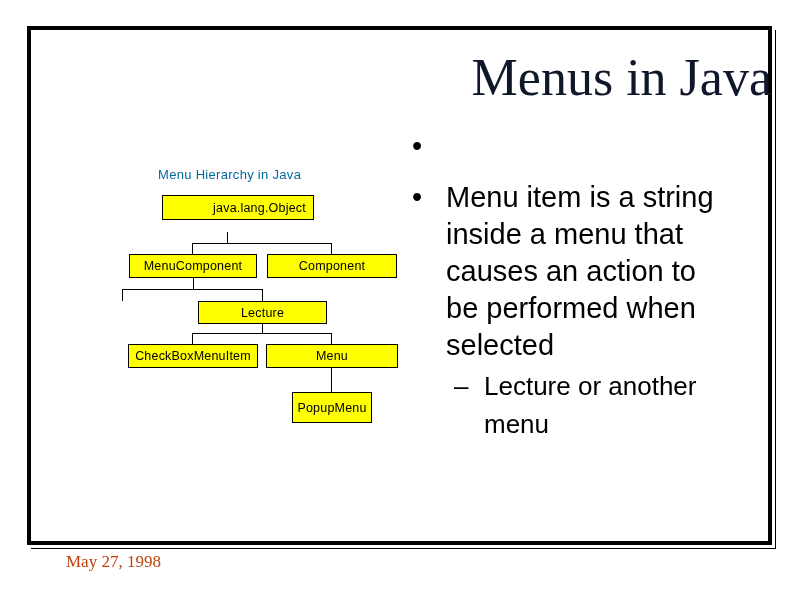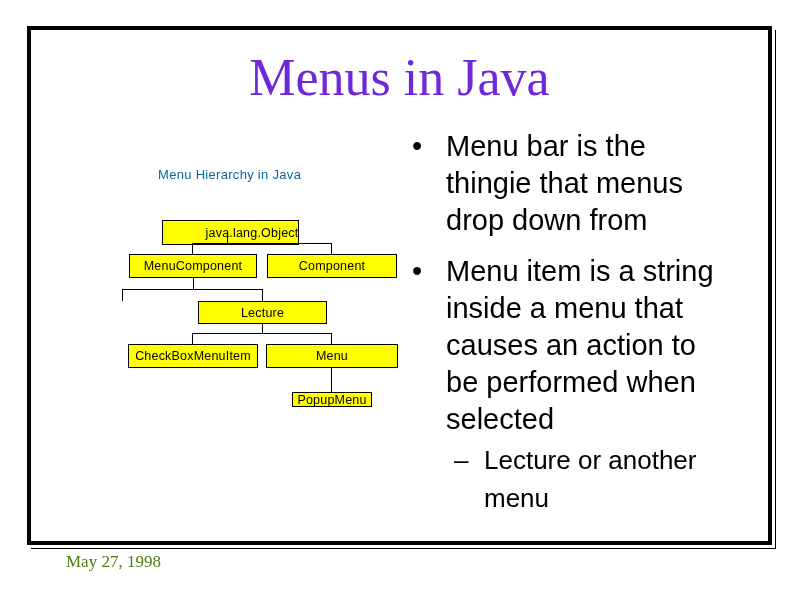--- a/index.html
+++ b/index.html
@@ -17,25 +17,25 @@
     width: 745px; height: 519px;
     box-sizing: border-box;
     border: 4px solid #000000;
     background: #ffffff;
     box-shadow: 3px 3px 0 #ffffff, 4px 4px 0 #000000;
   }
   .page-title {
     position: absolute;
     left: 27px; top: 52px;
     width: 745px;
-    text-align: center;
+    text-align: right;
     font-family: "Liberation Serif", serif;
     font-size: 52px;
     line-height: 1.0;
-    color: #6d28d9;
+    color: #0f172a;
     white-space: pre;
   }
   .hierarchy-caption {
     position: absolute;
     left: 158px; top: 167px;
     font-size: 13px;
     color: #0369a1;
     letter-spacing: 0.3px;
     white-space: nowrap;
   }
@@ -84,44 +84,44 @@
     line-height: 38px;
   }
   .sub-bullet-marker {
     flex: 0 0 30px;
   }
   .footer-date, .footer-course {
     position: absolute;
     top: 552px;
     font-family: "Liberation Serif", serif;
     font-size: 17px;
-    color: #4d7c0f;
+    color: #c2410c;
     white-space: pre;
   }
   .footer-date { left: 66px; }
   .footer-course { left: 323px; }
 </style>
 </head>
 <body>
 
 <div class="canvas">
 
   <div class="slide-frame"></div>
 
   <div class="page-title">Menus in Java</div>
 
   <div class="hierarchy-caption">Menu Hierarchy in Java</div>
 
-  <div class="class-node" style="left:162px; top:220px; width:137px; height:25px;padding-left:43px;">java.lang.Object</div>
+  <div class="class-node" style="left:162px; top:195px; width:152px; height:25px;padding-left:43px;">java.lang.Object</div>
   <div class="class-node" style="left:267px; top:254px; width:130px; height:24px;">Component</div>
   <div class="class-node" style="left:129px; top:254px; width:128px; height:24px;">MenuComponent</div>
   <div class="class-node" style="left:198px; top:301px; width:129px; height:23px;">Lecture</div>
   <div class="class-node" style="left:128px; top:344px; width:130px; height:24px;">CheckBoxMenuItem</div>
   <div class="class-node" style="left:266px; top:344px; width:132px; height:24px;">Menu</div>
-  <div class="class-node" style="left:292px; top:392px; width:80px; height:15px;">PopupMenu</div>
+  <div class="class-node" style="left:292px; top:392px; width:80px; height:31px;">PopupMenu</div>
 
   <div class="conn" style="left:227px; top:232px; width:1px; height:11px;"></div>
   <div class="conn" style="left:192px; top:243px; width:140px; height:1px;"></div>
   <div class="conn" style="left:192px; top:244px; width:1px; height:10px;"></div>
   <div class="conn" style="left:331px; top:244px; width:1px; height:10px;"></div>
 
   <div class="conn" style="left:193px; top:278px; width:1px; height:11px;"></div>
   <div class="conn" style="left:122px; top:289px; width:141px; height:1px;"></div>
   <div class="conn" style="left:122px; top:290px; width:1px; height:11px;"></div>
   <div class="conn" style="left:262px; top:290px; width:1px; height:11px;"></div>
@@ -129,23 +129,20 @@
   <div class="conn" style="left:262px; top:324px; width:1px; height:9px;"></div>
   <div class="conn" style="left:192px; top:333px; width:140px; height:1px;"></div>
   <div class="conn" style="left:192px; top:334px; width:1px; height:10px;"></div>
   <div class="conn" style="left:331px; top:334px; width:1px; height:10px;"></div>
 
   <div class="conn" style="left:331px; top:368px; width:1px; height:24px;"></div>
 
   <div class="bullet-list">
     <div class="bullet-item">
       <span class="bullet-marker">•</span>
-      <span class="bullet-text">Menu bar is the
-thingie that menus
-drop down from</span>
     </div>
     <div class="bullet-item">
       <span class="bullet-marker">•</span>
       <span class="bullet-text">Menu item is a string
 inside a menu that
 causes an action to
 be performed when
 selected</span>
     </div>
     <div class="sub-bullet-item">

